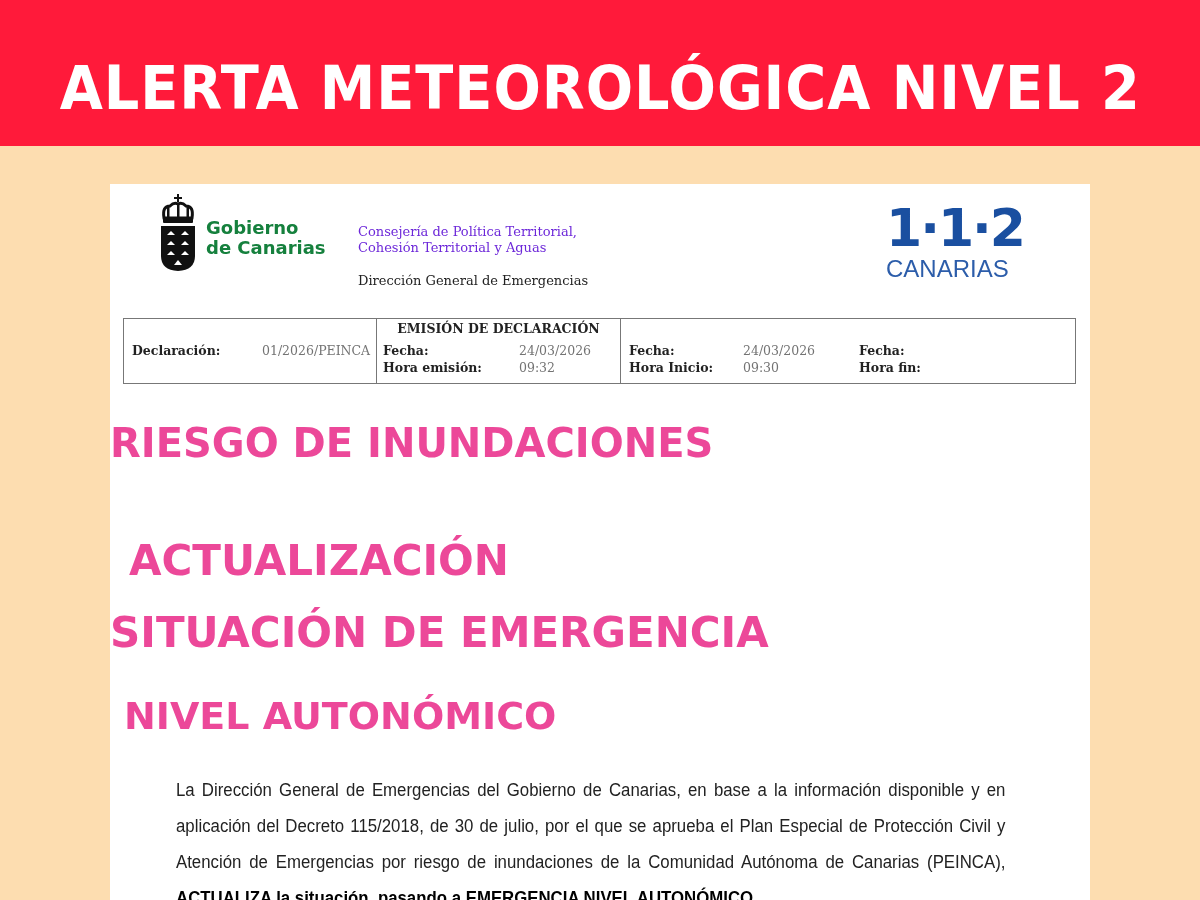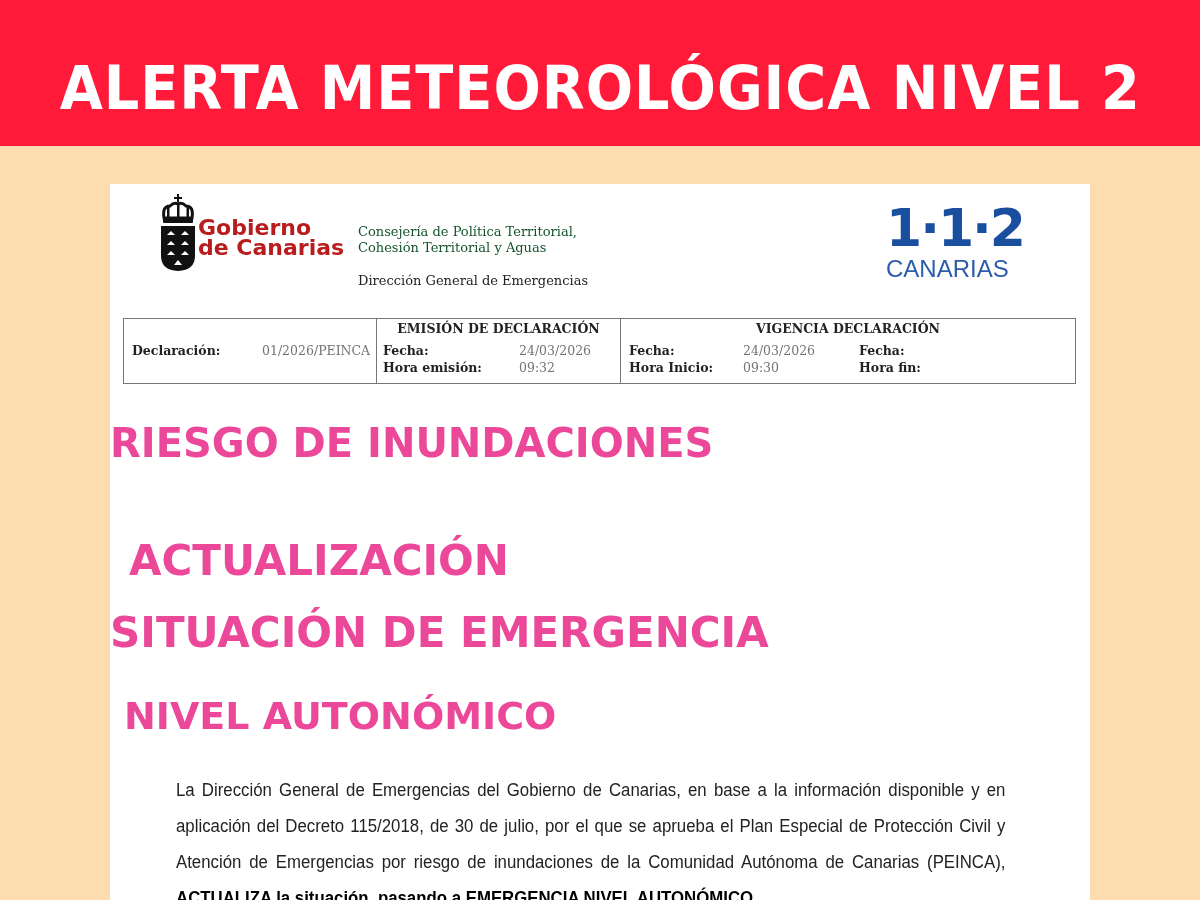--- a/index.html
+++ b/index.html
@@ -18,22 +18,22 @@
     }
 
     .doc {
       position: absolute; left: 110px; top: 184px; width: 980px; height: 716px;
       background: #ffffff;
     }
 
     
     .gob-logo { position: absolute; left: 48px; top: 10px; display: flex; align-items: center; }
     .crest { width: 40px; height: 78px; }
-    .gob-text { font-family: "DejaVu Sans", sans-serif; font-weight: bold; font-size: 22px; line-height: 20px; color: #b91c1c; margin-top: 10px; }
-    .consejeria { position: absolute; left: 248px; top: 40px; font-family: "DejaVu Serif", serif; font-size: 13px; line-height: 16px; color: #14532d; }
+    .gob-text { margin-left: 8px; font-family: "DejaVu Sans", sans-serif; font-weight: bold; font-size: 18px; line-height: 20px; color: #15803d; margin-top: 10px; }
+    .consejeria { position: absolute; left: 248px; top: 40px; font-family: "DejaVu Serif", serif; font-size: 13px; line-height: 16px; color: #6d28d9; }
     .direccion { position: absolute; left: 248px; top: 89px; font-family: "DejaVu Serif", serif; font-size: 13px; color: #222; }
 
     .logo-112 { position: absolute; left: 776px; top: 16px; width: 140px; text-align: left; color: #1A4FA0; }
     .logo-112-num { font-family: "DejaVu Sans", sans-serif; font-weight: bold; font-size: 52px; line-height: 56px; letter-spacing: -2px; }
     .logo-112-sub { font-family: "Liberation Sans", sans-serif; font-size: 24px; line-height: 26px; color: #2C5DAA; }
 
     
     .decl-table {
       position: absolute; left: 13px; top: 134px; width: 953px; height: 66px;
       border: 1.5px solid #777; display: flex; font-family: "DejaVu Serif", serif; font-size: 12.5px; color: #222;
@@ -113,21 +113,20 @@
       <span class="val" style="left:138px; top:24px;">01/2026/PEINCA</span>
     </div>
     <div class="decl-cell cell-b">
       <div class="cell-head">EMISIÓN DE DECLARACIÓN</div>
       <span class="lbl" style="left:6px; top:24px;">Fecha:</span>
       <span class="val" style="left:142px; top:24px;">24/03/2026</span>
       <span class="lbl" style="left:6px; top:41px;">Hora emisión:</span>
       <span class="val" style="left:142px; top:41px;">09:32</span>
     </div>
     <div class="decl-cell cell-c">
-      <div class="cell-head">VIGENCIA DECLARACIÓN</div>
       <span class="lbl" style="left:8px; top:24px;">Fecha:</span>
       <span class="val" style="left:122px; top:24px;">24/03/2026</span>
       <span class="lbl" style="left:8px; top:41px;">Hora Inicio:</span>
       <span class="val" style="left:122px; top:41px;">09:30</span>
       <span class="lbl" style="left:238px; top:24px;">Fecha:</span>
       <span class="lbl" style="left:238px; top:41px;">Hora fin:</span>
     </div>
   </div>
 
   <div class="title t1">RIESGO DE INUNDACIONES</div>

